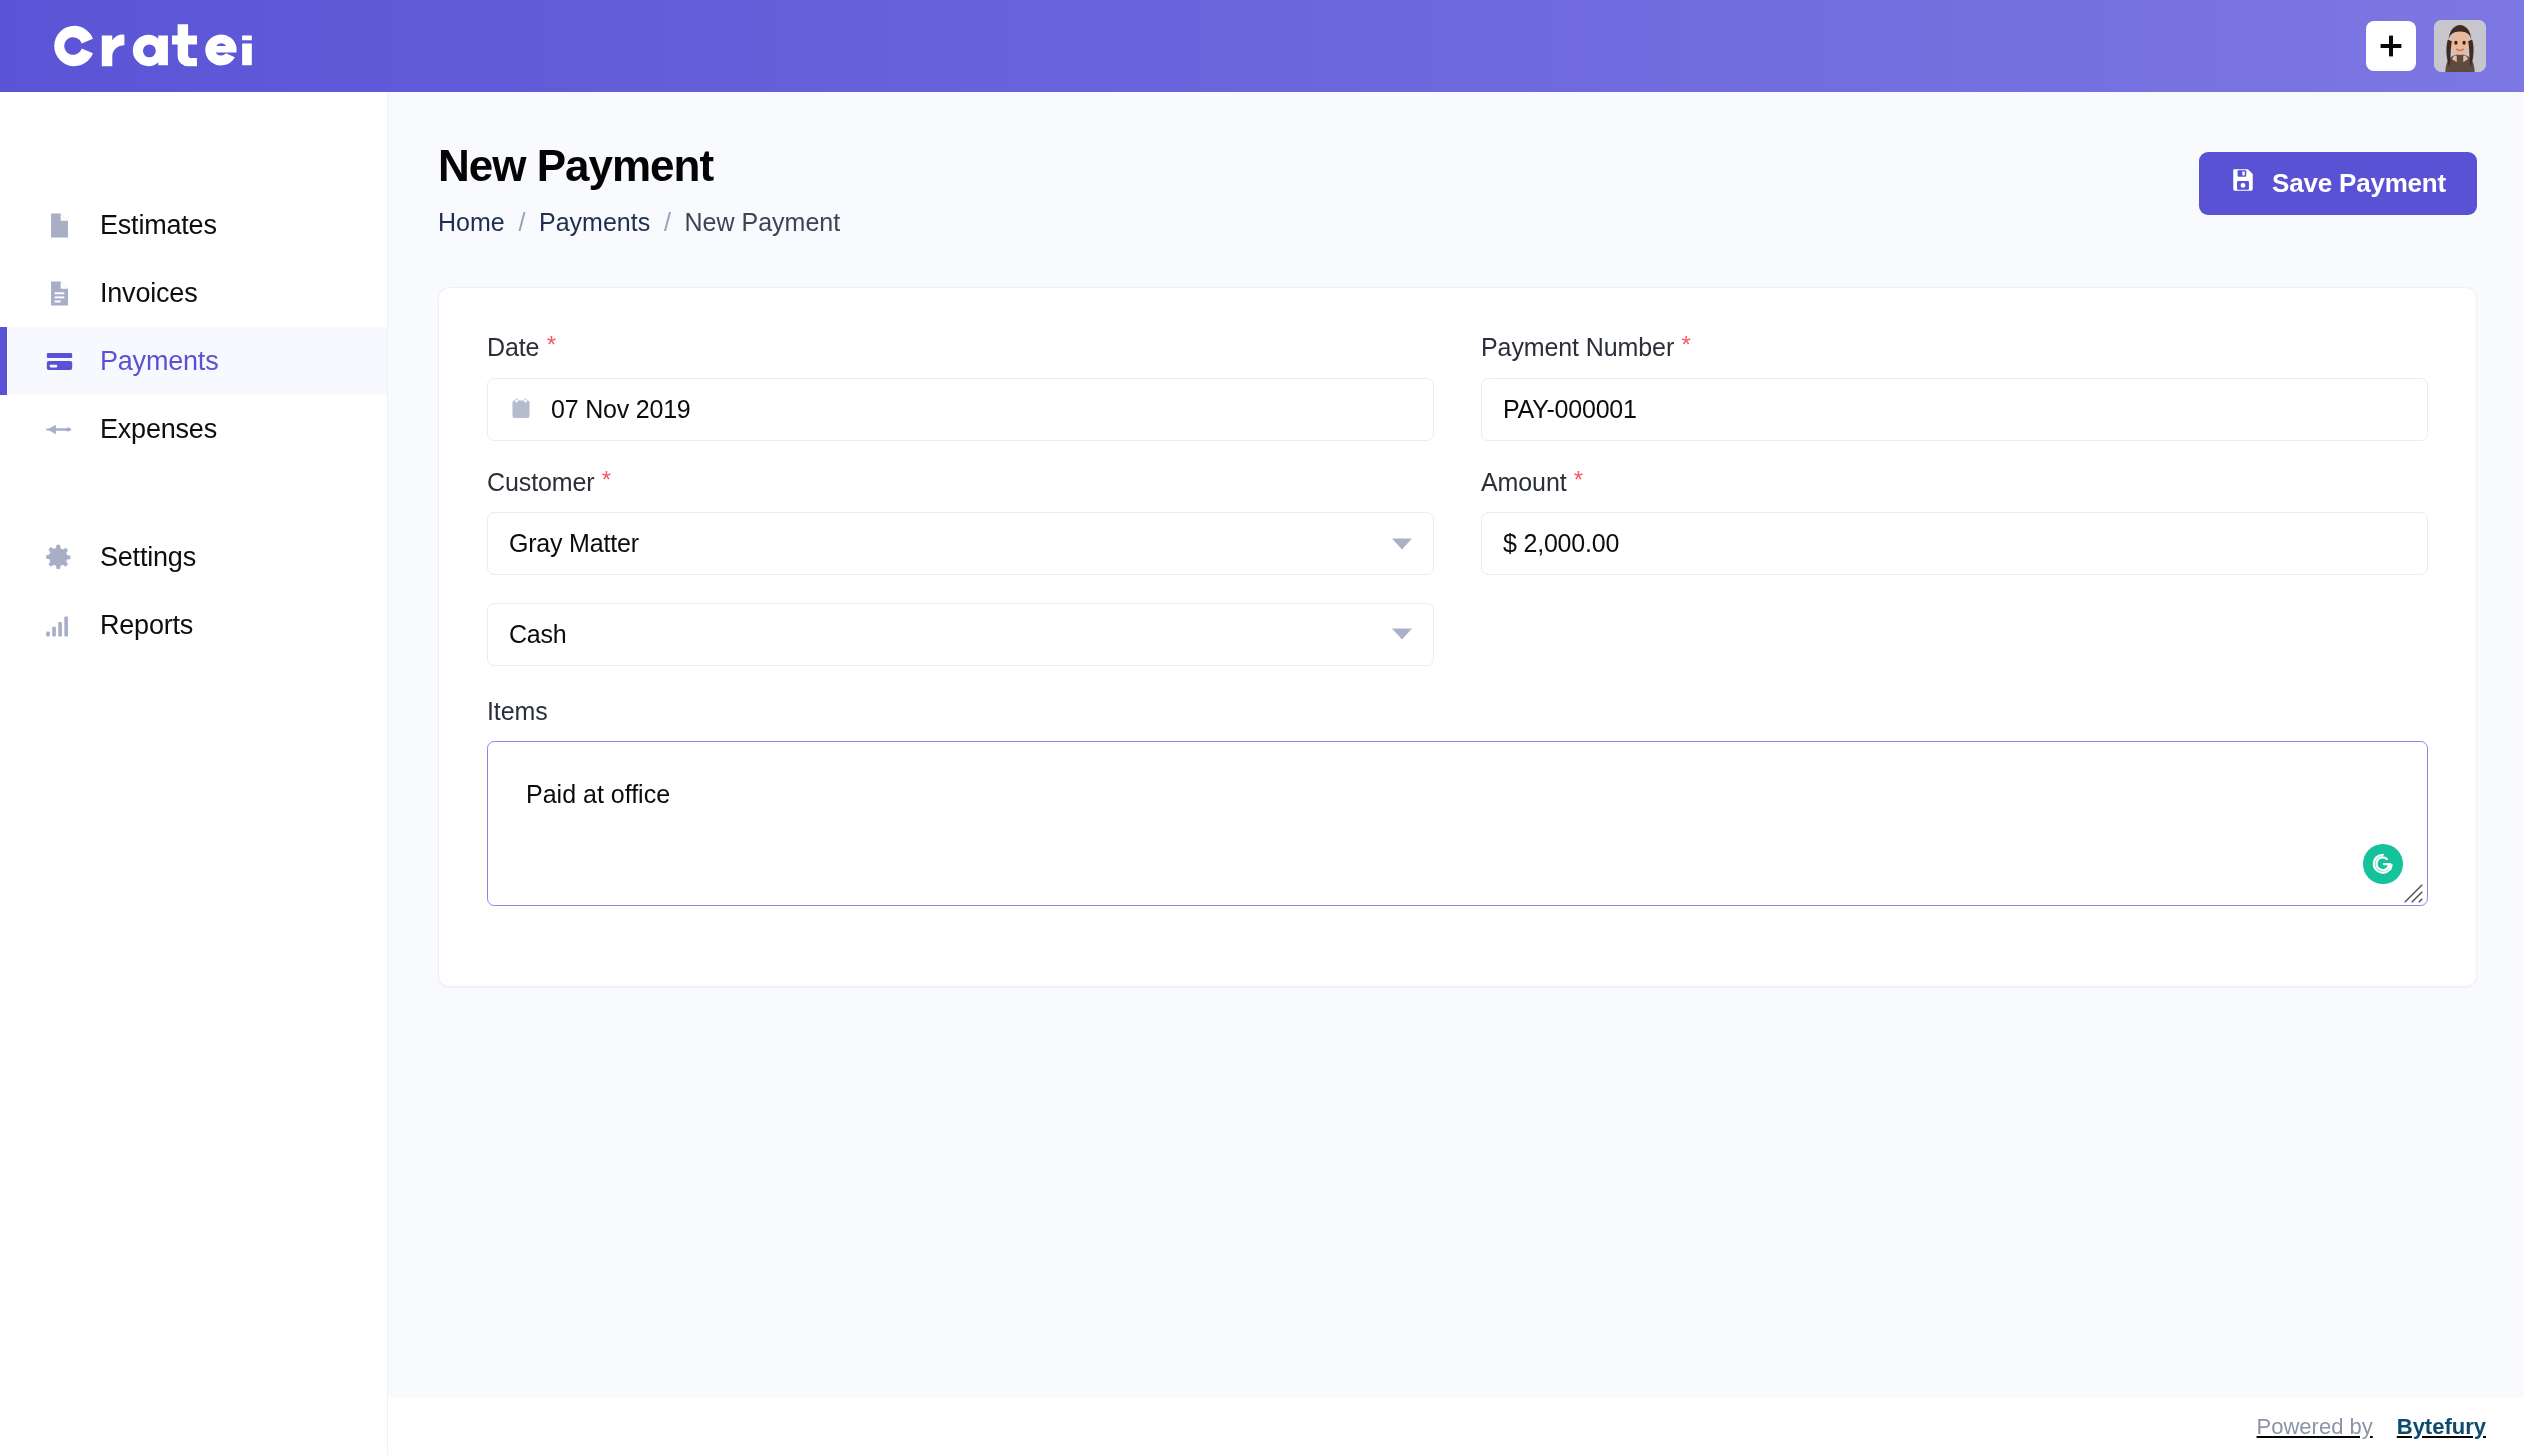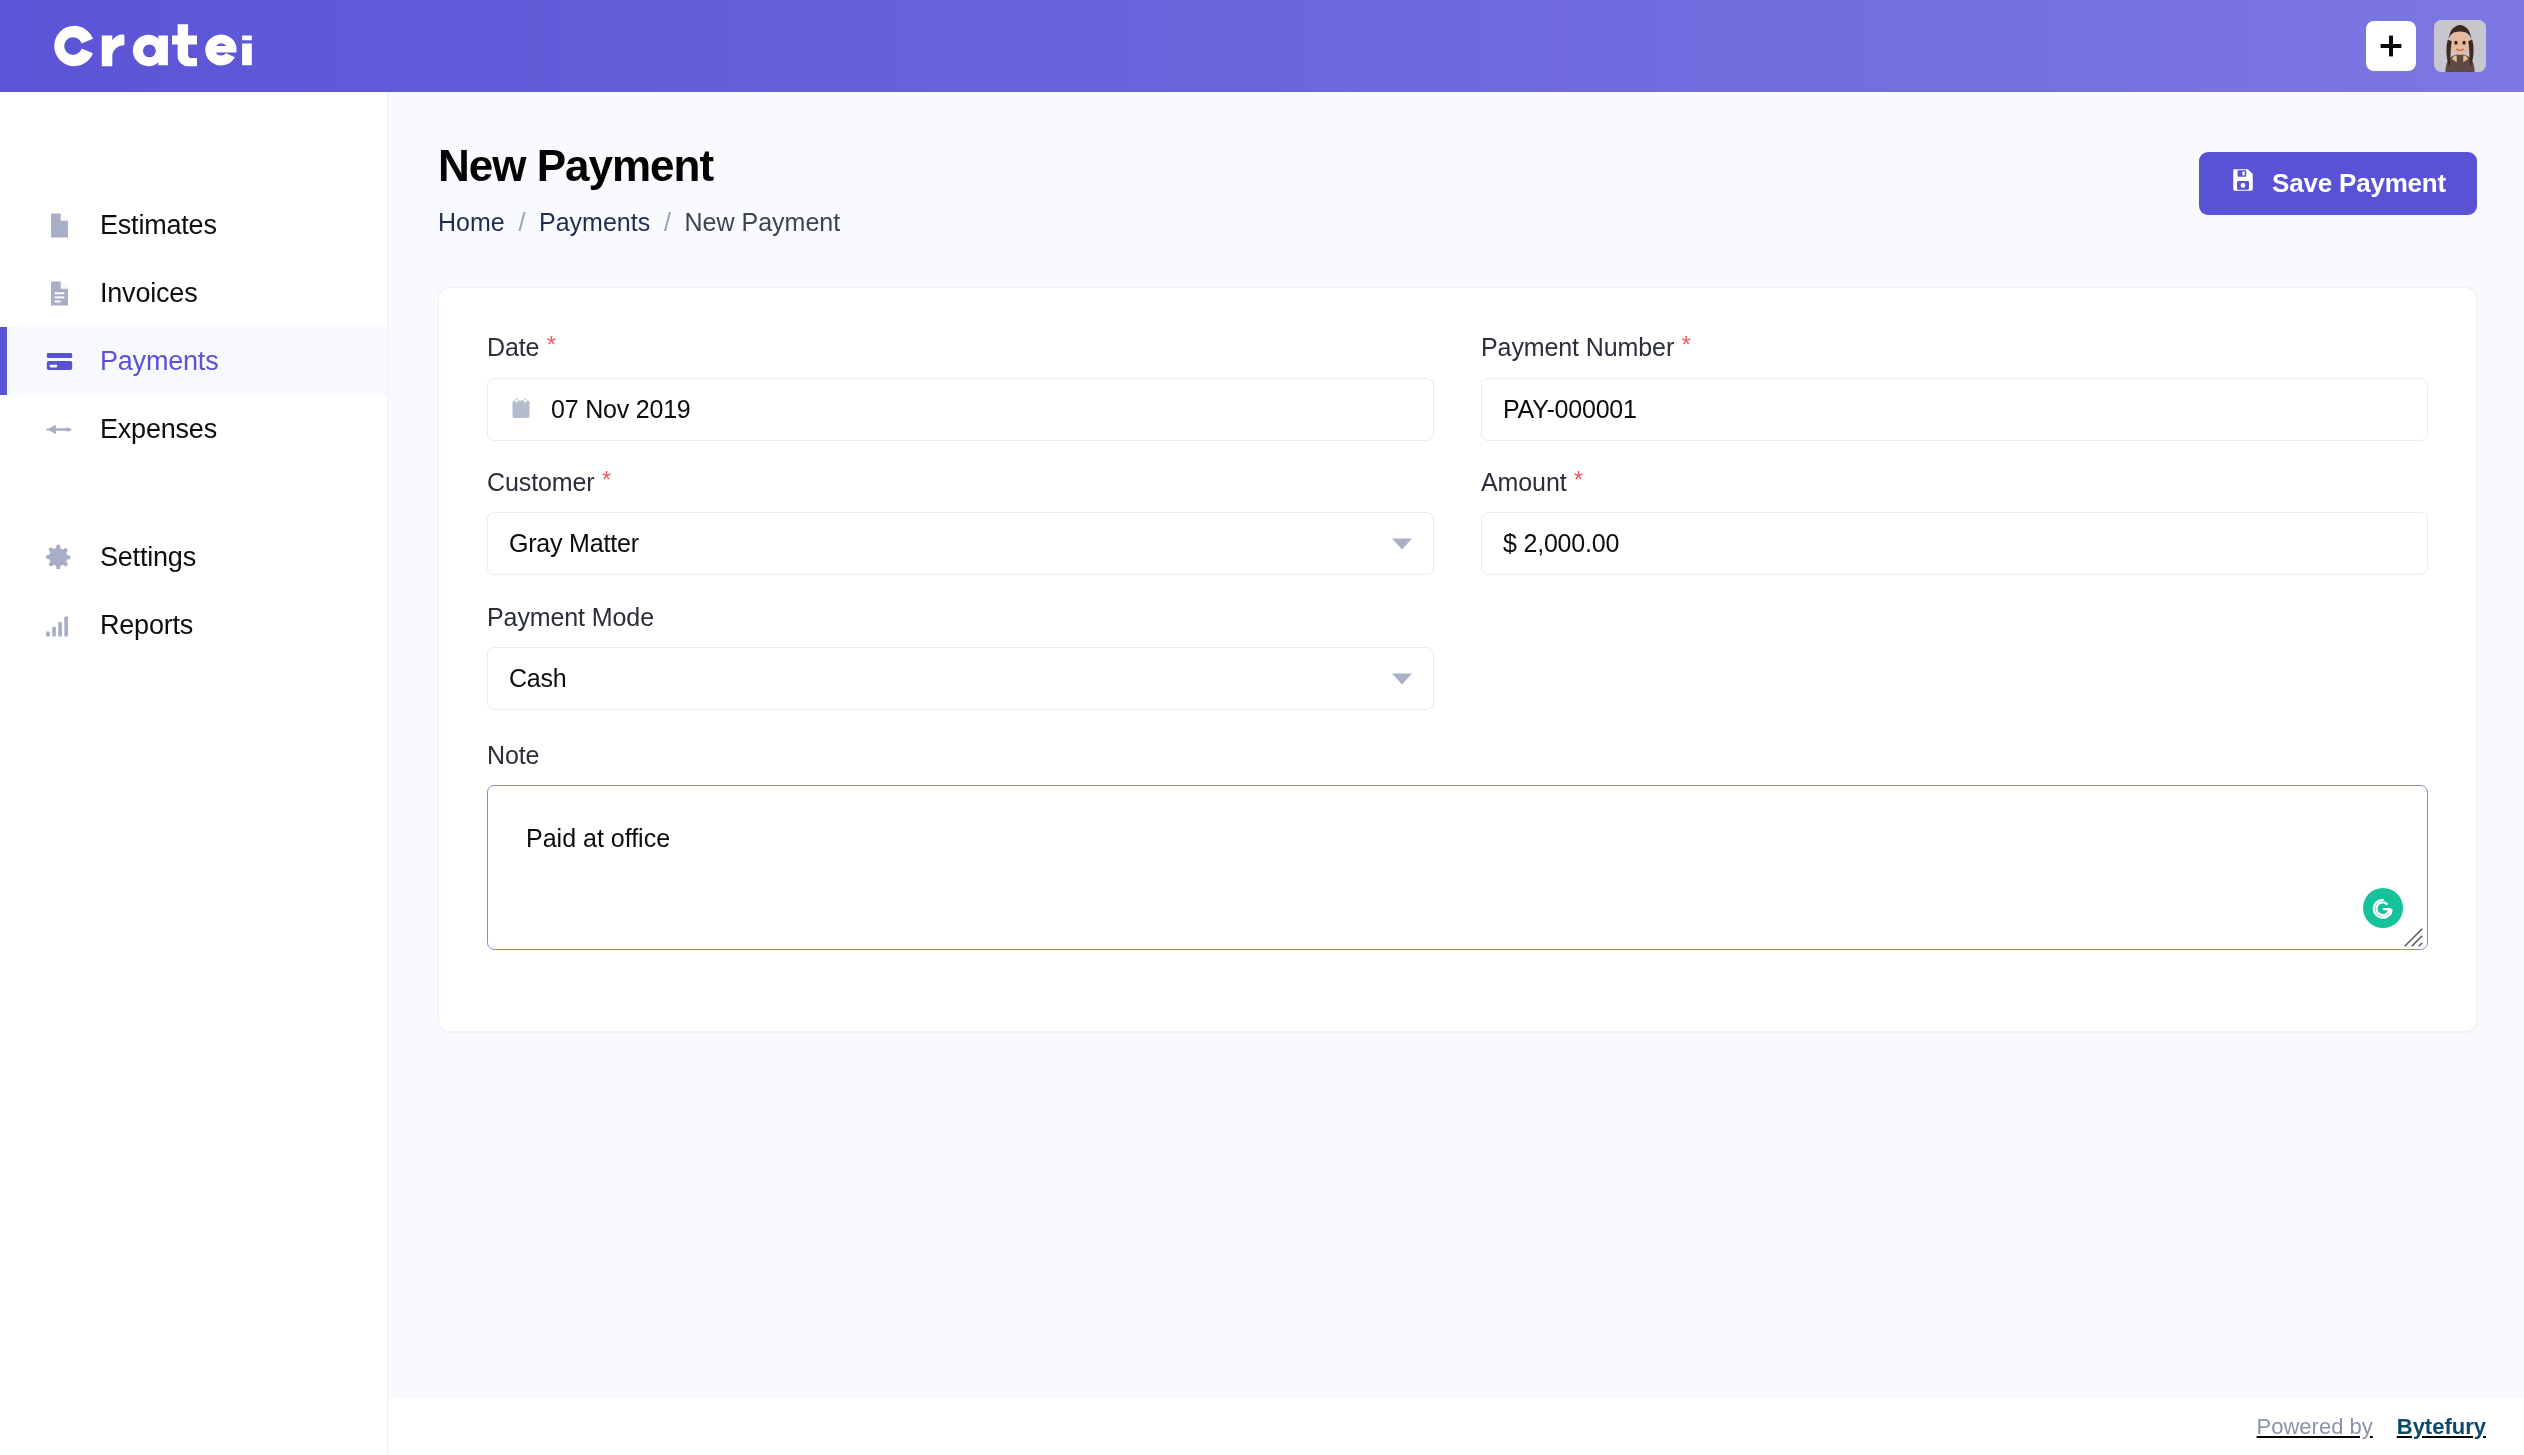--- a/index.html
+++ b/index.html
@@ -355,33 +355,30 @@
               <div class="field-label">
                 <span>Amount</span>
                 <span class="req">*</span>
               </div>
               <div class="control">
                 <span class="val">$ 2,000.00</span>
               </div>
             </div>
 
             <div class="field">
-              <div class="field-label">
-                <span>Payment Mode</span>
-              </div>
               <div class="control select">
                 <span class="val">Cash</span>
                 <span class="caret"></span>
               </div>
             </div>
           </div>
 
           <div class="field note-field">
             <div class="field-label">
-              <span>Note</span>
+              <span>Items</span>
             </div>
             <div class="note-box">
               <span>Paid at office</span>
               <span class="grammarly">
                 <svg width="27.5" height="27.5" viewBox="0 0 24 24" fill="none">
                   <path d="M12 4.2a7.8 7.8 0 1 0 7.6 9.4h-2.3A5.5 5.5 0 1 1 12 6.5a5.4 5.4 0 0 1 3.6 1.4" stroke="#ffffff" stroke-width="2" stroke-linecap="round"></path>
                   <path d="M13 12.4h5.6v4.4" stroke="#ffffff" stroke-width="2" stroke-linecap="round" stroke-linejoin="round"></path>
                 </svg>
               </span>
               <span class="resize-grip">

